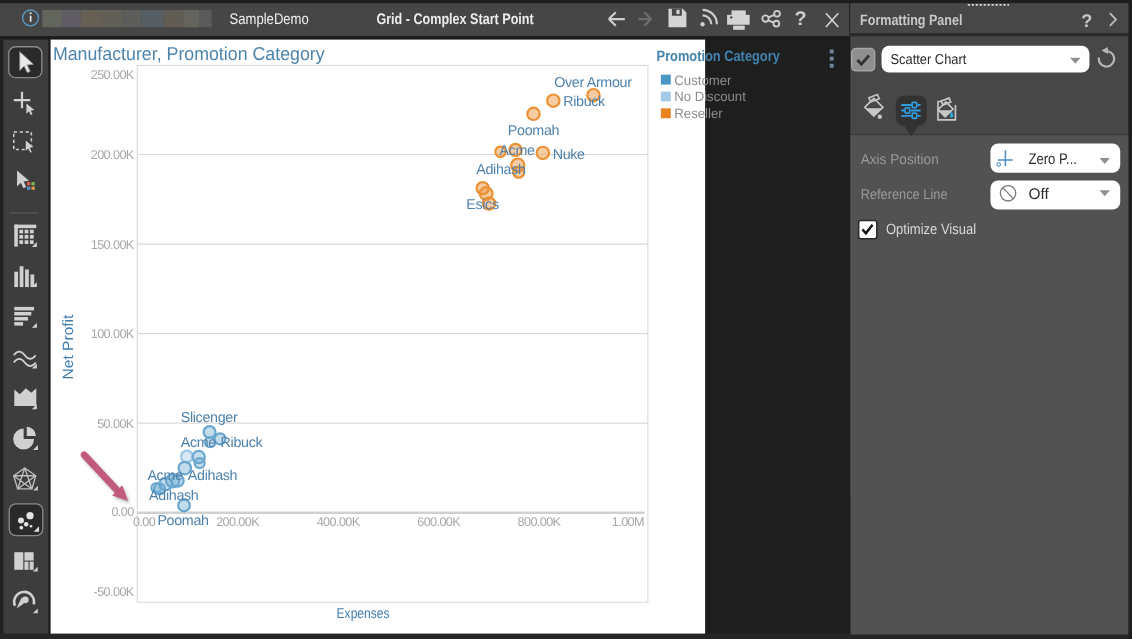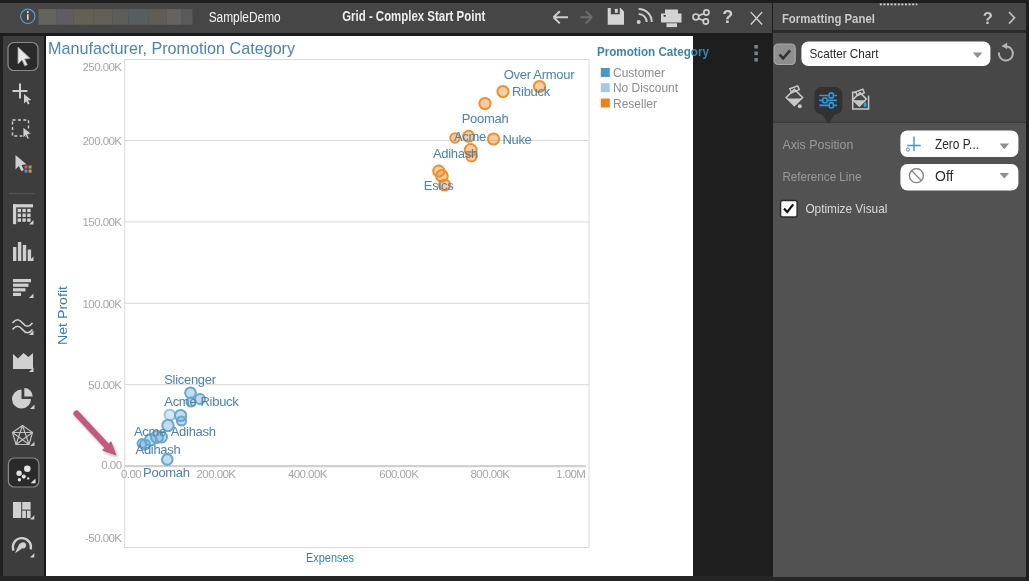--- a/index.html
+++ b/index.html
@@ -5,21 +5,21 @@
   html,body{margin:0;padding:0;}
   body{width:1029px;height:581px;position:relative;overflow:hidden;
        background:#1e1e1e;font-family:"Liberation Sans",sans-serif;}
   .abs{position:absolute;text-align:center;}
   
   #topbar{left:0;top:3px;width:772px;height:29.5px;background:#464646;}
   #topstrip{left:0;top:32.5px;width:772px;height:3px;background:#1c1c1c;}
   
   #ltool{left:0;top:35.5px;width:44px;height:541px;background:#3d3d3d;border-right:2px solid #1a1a1a;box-shadow:inset 3px 0 0 #202020;}
   
-  #chart{left:46px;top:35.5px;width:647px;height:541px;background:#ffffff;}
+  #chart{left:46px;top:35.5px;width:595px;height:541px;background:#ffffff;}
   
   #bots{left:0;top:576.3px;width:1029px;height:4.7px;background:#262626;}
   
   #panel{left:772.6px;top:3px;width:253.4px;height:448px;background:#474747;}
   #phead{left:0;top:0;width:253.4px;height:26.5px;background:#474747;border-bottom:3px solid #2b2b2b;}
   #rframe{left:1026px;top:0;width:3px;height:581px;background:#1e1e1e;}
 </style>
 </head>
 <body>
   <div class="abs" id="topbar">

